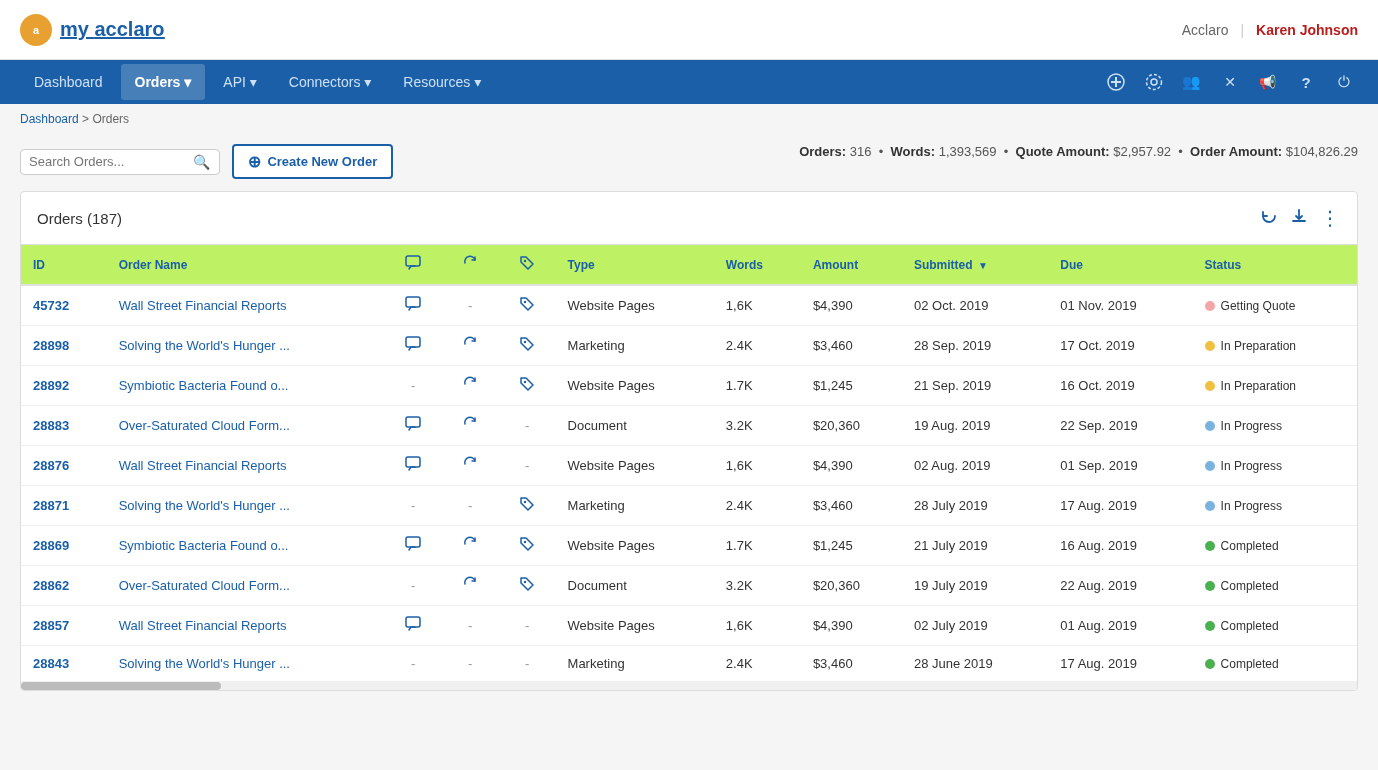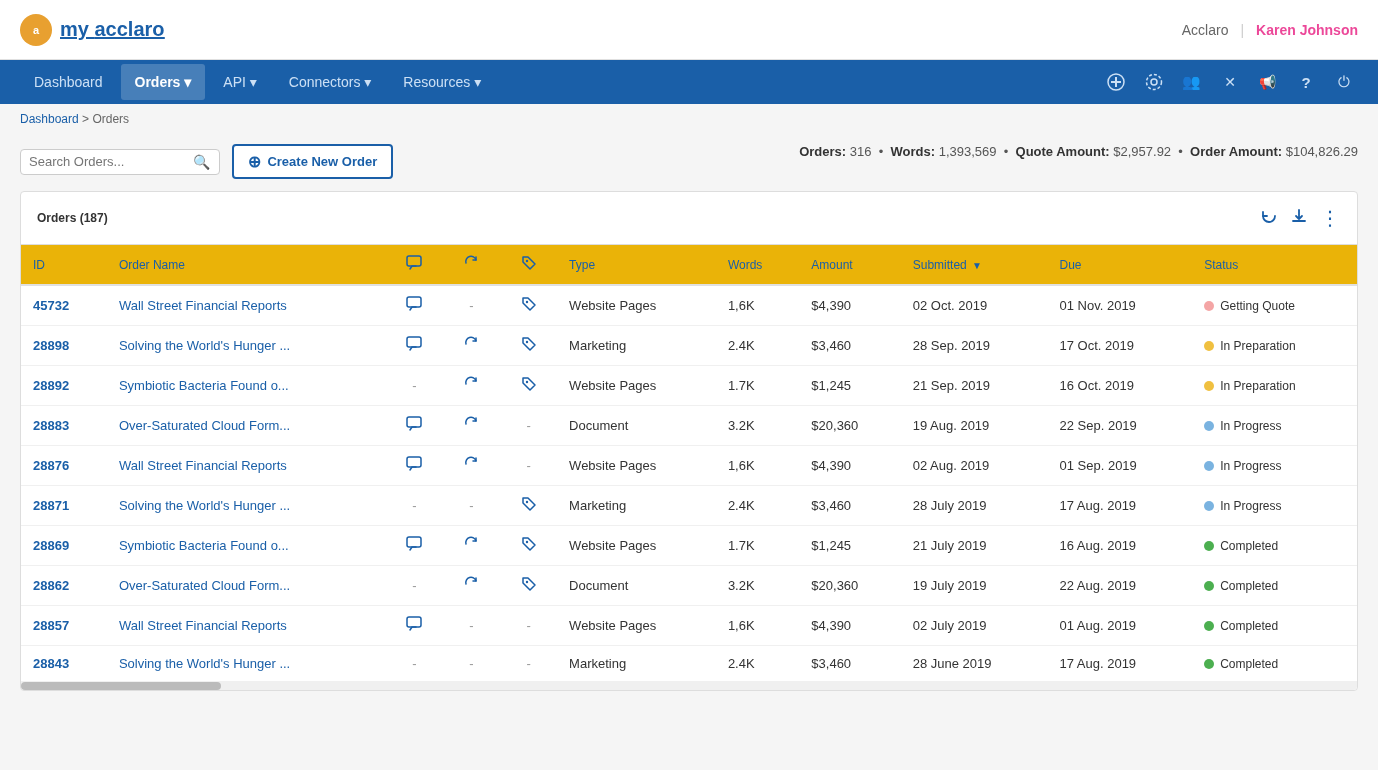--- a/index.html
+++ b/index.html
@@ -37,21 +37,21 @@
     }
     .logo span { color: #1a5fa8; text-decoration: underline; }
     .top-right {
       display: flex;
       align-items: center;
       gap: 12px;
       color: #666;
       font-size: 14px;
     }
     .top-right .divider { color: #ccc; }
-    .top-right .username { font-weight: bold; color: #ec4899; }
+    .top-right .username { font-weight: bold; color: #b91c1c; }
 
     
     .nav-bar {
       background: #1a5fa8;
       display: flex;
       align-items: center;
       justify-content: space-between;
       padding: 0 20px;
       height: 44px;
     }
@@ -155,22 +155,22 @@
       border-radius: 4px;
     }
     .table-header {
       display: flex;
       align-items: center;
       justify-content: space-between;
       padding: 14px 16px;
       border-bottom: 1px solid #ddd;
     }
     .table-title {
-      font-size: 12px;
-      font-weight: bold;
+      font-size: 15px;
+      font-weight: normal;
       color: #333;
     }
     .table-actions {
       display: flex;
       align-items: center;
       gap: 12px;
     }
     .table-action-btn {
       color: #1a5fa8;
       cursor: pointer;
@@ -182,23 +182,23 @@
     
     .orders-table {
       width: 100%;
       border-collapse: collapse;
     }
     .orders-table th {
       text-align: left;
       padding: 10px 12px;
       font-size: 12px;
       color: #1a5fa8;
-      font-weight: normal;
+      font-weight: bold;
       border-bottom: 2px solid #e0e0e0;
-      background: #eab308;
+      background: #bef264;
       cursor: pointer;
       white-space: nowrap;
     }
     .orders-table td {
       padding: 10px 12px;
       border-bottom: 1px solid #f0f0f0;
       font-size: 13px;
       white-space: nowrap;
     }
     .orders-table .col-id { color: #1a5fa8; font-weight: bold; cursor: pointer; }

